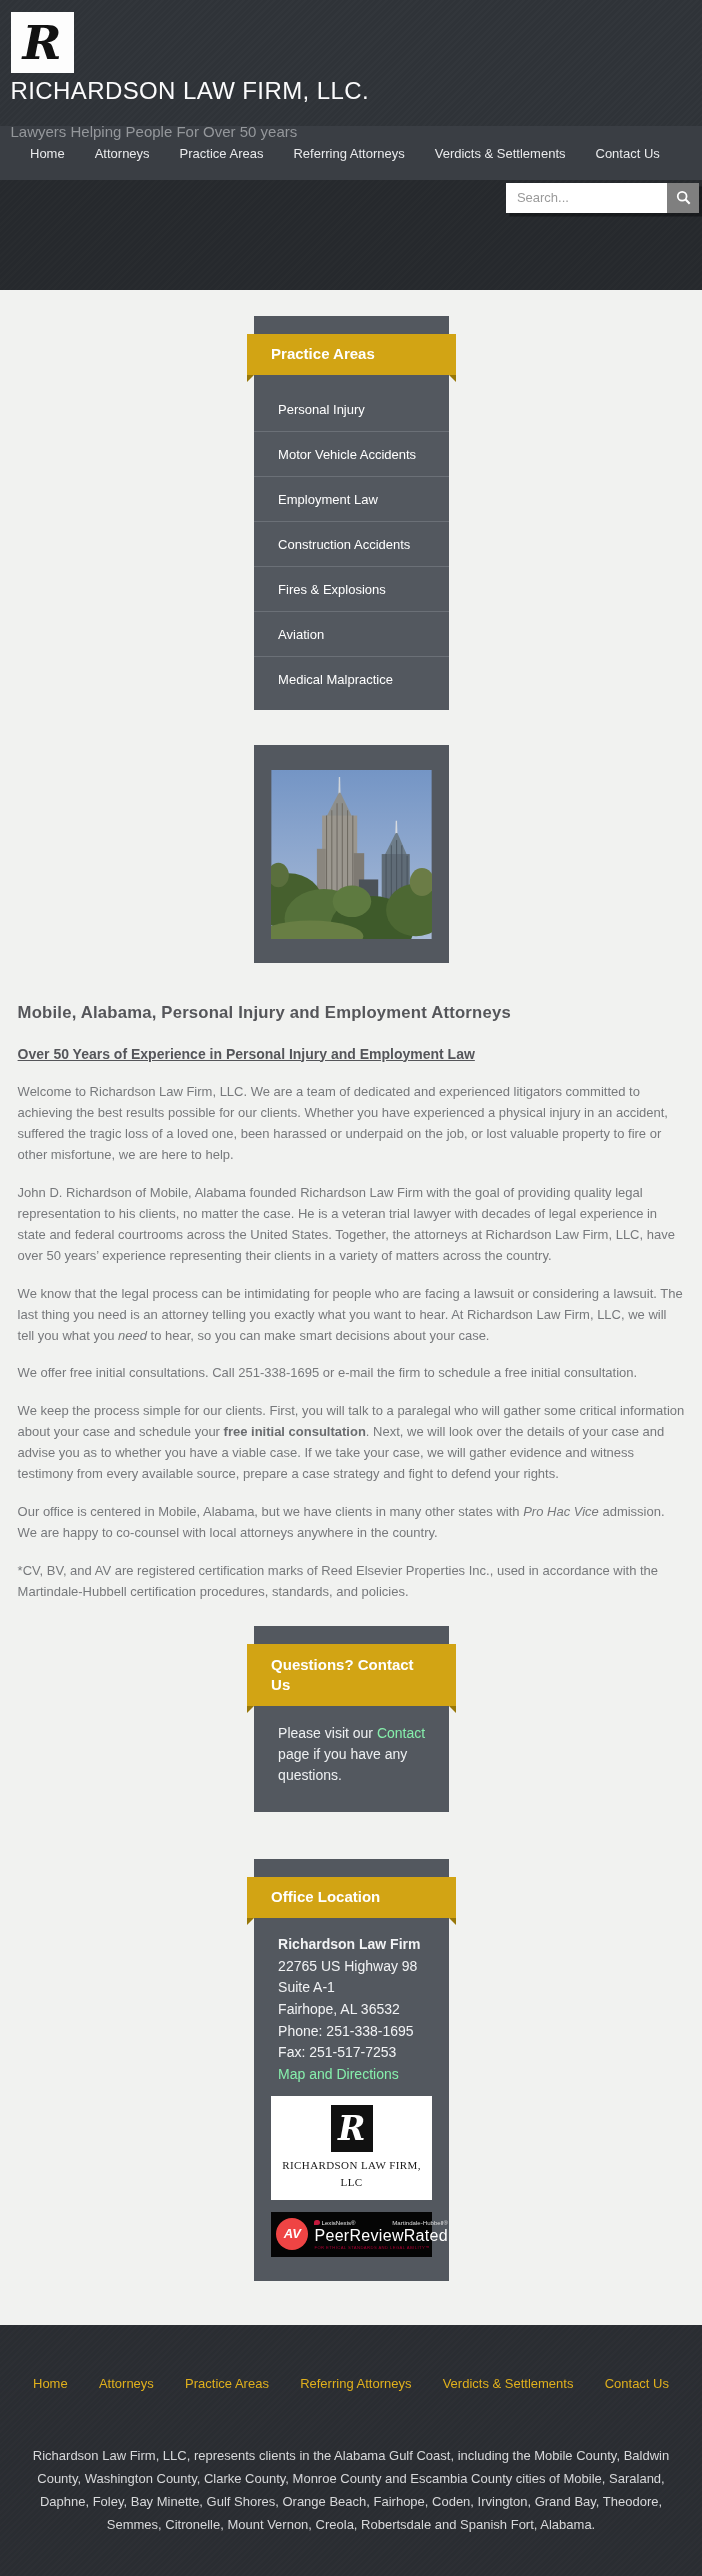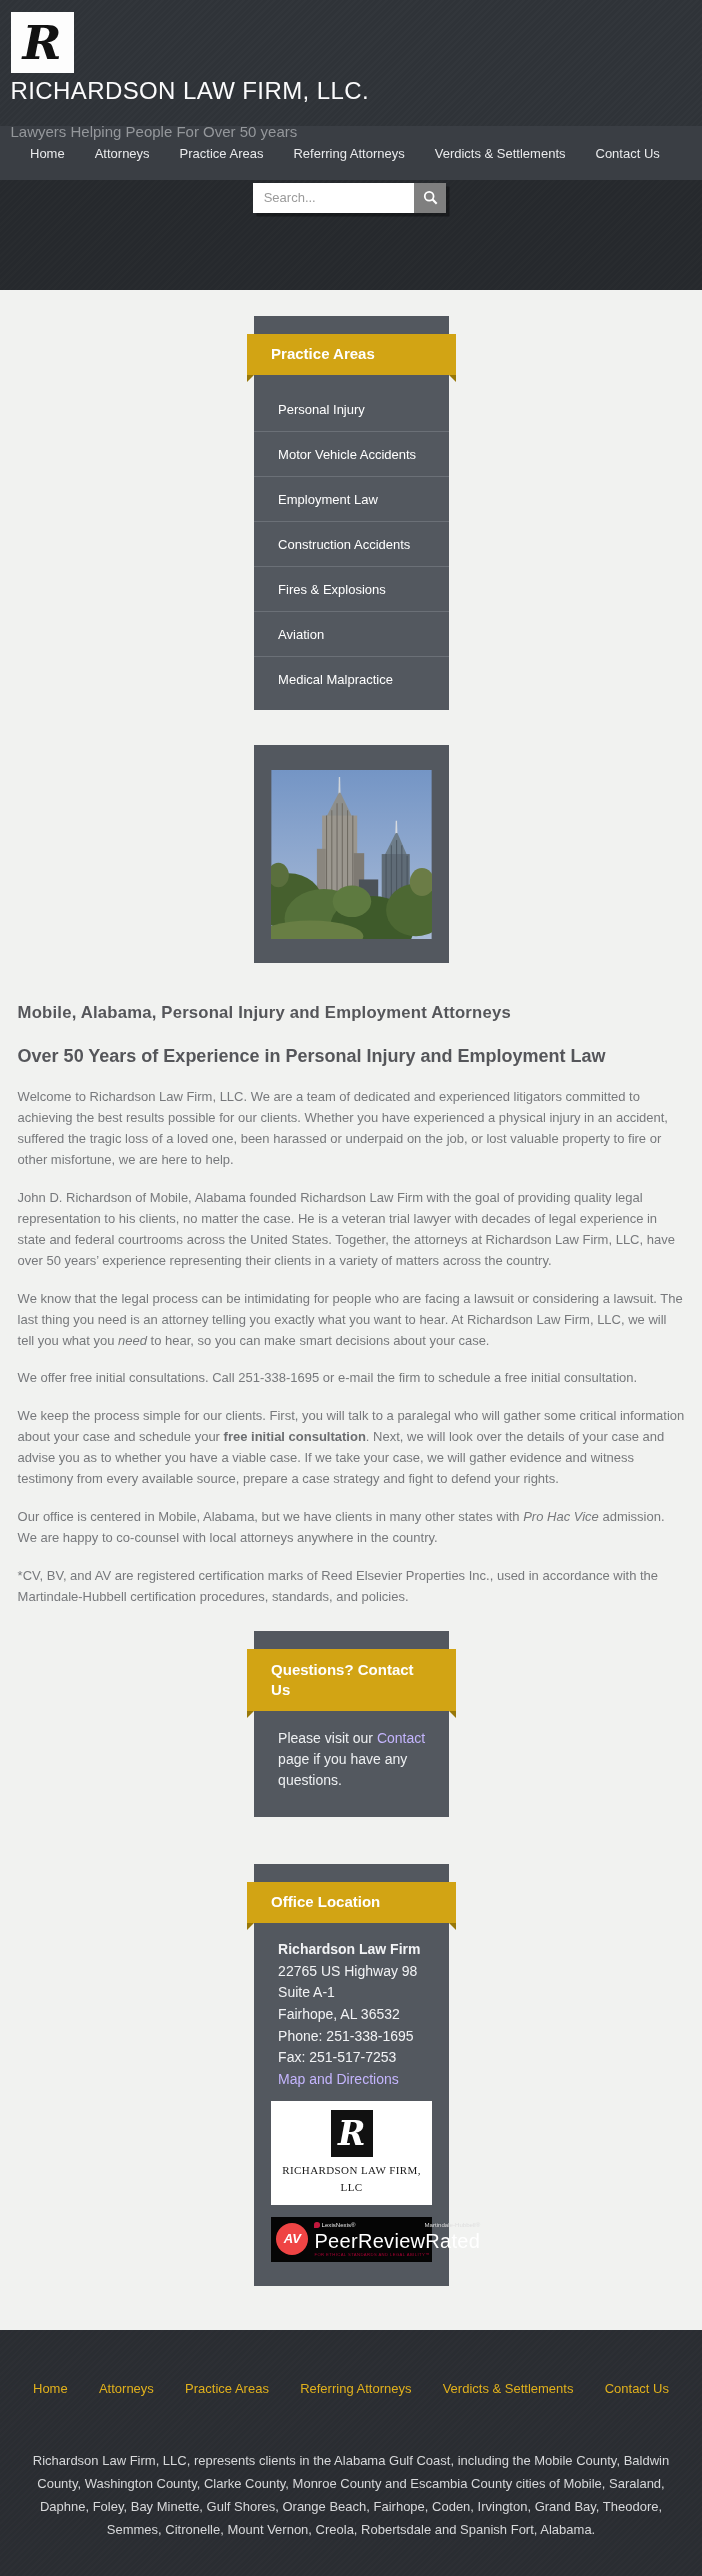--- a/index.html
+++ b/index.html
@@ -33,21 +33,21 @@
     background:#3a3e44; height:54px;
     display:flex; align-items:center;
     padding:0 17.6px 0 30px; gap:30px;
   }
   .navbar a { color:#e9eaec; font-size:13px; text-decoration:none; white-space:nowrap; }
   
   .hero {
     background:#26292d;
     background-image:repeating-linear-gradient(135deg, rgba(255,255,255,0.012) 0 1.8px, transparent 1.8px 4.4px);
     height:110px;
-    display:flex; justify-content:center; align-items:flex-start;
+    display:flex; justify-content:flex-end; align-items:flex-start;
     padding:2.6px 2.6px 0 0;
   }
   .searchbar { display:flex; box-shadow:3.5px 3.5px 0 rgba(0,0,0,0.35); }
   .search-input {
     width:161px; height:30px; border:none; background:#fff;
     padding:0 10.5px; font-size:13px; color:#555; outline:none;
     font-family:"Liberation Sans", sans-serif;
   }
   .search-input::placeholder { color:#9a9a9a; }
   .search-btn {
@@ -79,26 +79,26 @@
   .practice-list li {
     padding:15px 12.3px 14px 24.6px; font-size:13px; color:#fff; cursor:pointer;
     border-bottom:0.9px solid #6b7077;
   }
   .practice-list li:last-child { border-bottom:none; }
   
   .photo-box { width:195px; margin:35px auto 0; background:#53585f; padding:24.6px 16.7px 21px 17.6px; }
   
   .content { padding:40px 17.6px 0 17.6px; }
   .content h1 { font-size:16.7px; color:#55565a; margin-bottom:23px; letter-spacing:0.2px; }
-  .content h2, .content h3 { font-size:18px; color:#55565a; margin:21px 0 19.3px; }
+  .content h2, .content h3 { font-size:14px; color:#55565a; margin:21px 0 19.3px;text-decoration:underline; }
   .content p { font-size:13px; line-height:1.62; margin-bottom:16.7px; color:#77797c; }
   .content p b { color:#6b6d70; }
   
   .box-body { padding:17.6px 16px 26px 24.6px; font-size:14px; color:#eef0f2; line-height:1.5; }
-  .gold-link { color:#c4b5fd; text-decoration:none; }
+  .gold-link { color:#86efac; text-decoration:none; }
   .office-body { padding:16px 12.3px 24.6px 24.6px; font-size:14px; color:#f2f3f5; line-height:1.55; }
   .office-body .firm-name { font-weight:bold; }
   .office-body a { display:inline-block; }
   .logo-card {
     width:161px; background:#fff; margin:10.5px 0 12.3px -7px;
     padding:8.8px 0 8px; text-align:center;
   }
   .logo-card .mini-r {
     width:42px; height:47px; background:#111; margin:0 auto 5.3px;
     display:flex; align-items:center; justify-content:center;
@@ -118,21 +118,21 @@
   .av-circle {
     width:32px; height:32px; border-radius:50%; background:#ef4444;
     display:flex; align-items:center; justify-content:center; flex:none;
   }
   .av-circle span { color:#fff; font-weight:bold; font-style:italic; font-size:13px; }
   .av-right { flex:1; }
   .av-row1 { display:flex; justify-content:space-between; align-items:center; }
   .av-row1 .lexis { color:#e8e8e8; font-size:6.1px; display:flex; align-items:center; gap:1.8px; }
   .flame { width:5.3px; height:5.3px; border-radius:50% 50% 50% 0; background:#c2183c; display:inline-block; }
   .av-row1 .mh { color:#dedede; font-size:6.1px; }
-  .av-main { color:#fff; font-size:20px; letter-spacing:0.3px; line-height:1.1; }
+  .av-main { color:#fff; font-size:16px; letter-spacing:0.3px; line-height:1.1; }
   .av-sub { color:#a03; font-size:4.2px; letter-spacing:0.4px; }
   
   footer {
     background:#2a2d32;
     background-image:repeating-linear-gradient(135deg, rgba(255,255,255,0.012) 0 1.8px, transparent 1.8px 4.4px);
     margin-top:44px; padding:51px 0 61px;
   }
   .footer-nav { display:flex; padding:0 33px; justify-content:space-between; margin-bottom:54px; }
   .footer-nav a { color:#e0b01c; font-size:13px; text-decoration:none; white-space:nowrap; }
   footer p {

